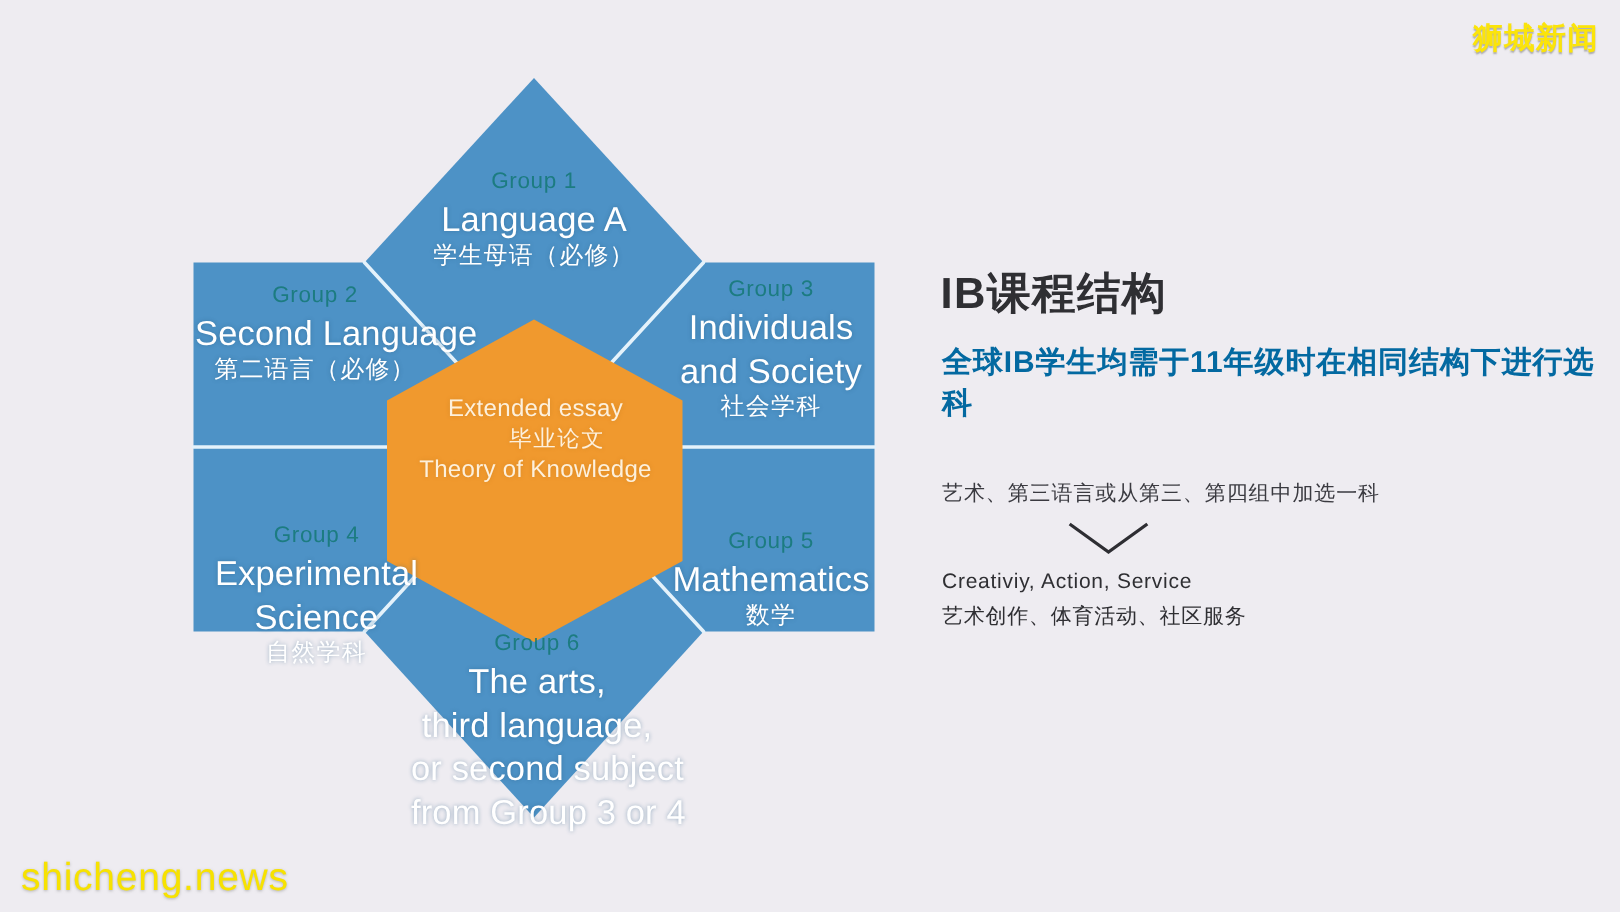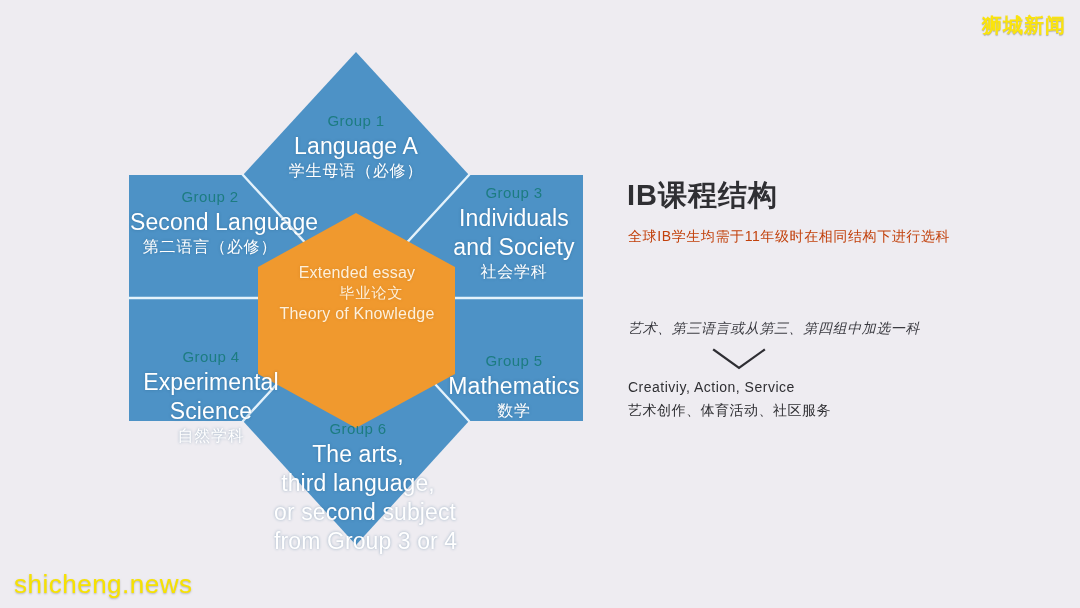--- a/index.html
+++ b/index.html
@@ -50,25 +50,25 @@
 
   
   #panel{position:absolute;left:625px;top:0;width:455px;height:608px;}
   #panel-title{
     position:absolute;left:2px;top:176px;
     font-size:29px;font-weight:bold;color:#2f2f33;
     letter-spacing:1px;
   }
   #panel-sub{
     position:absolute;left:3px;top:228px;
-    font-size:14px;color:#c2410c;letter-spacing:.6px;
+    font-size:20px;color:#0369a1;letter-spacing:.6px;font-weight:bold;
   }
   #panel-note{
     position:absolute;left:3px;top:320px;
-    font-size:14px;color:#3a3a40;letter-spacing:.6px;font-style:italic;
+    font-size:14px;color:#3a3a40;letter-spacing:.6px;
   }
   #chevron{position:absolute;left:83px;top:345px;width:62px;height:28px;}
   #panel-cas{
     position:absolute;left:3px;top:376px;
     font-size:14px;color:#2f2f33;line-height:1.66;letter-spacing:.5px;
   }
   #panel-cas span{display:block;}
 
   
   #wm-top{

